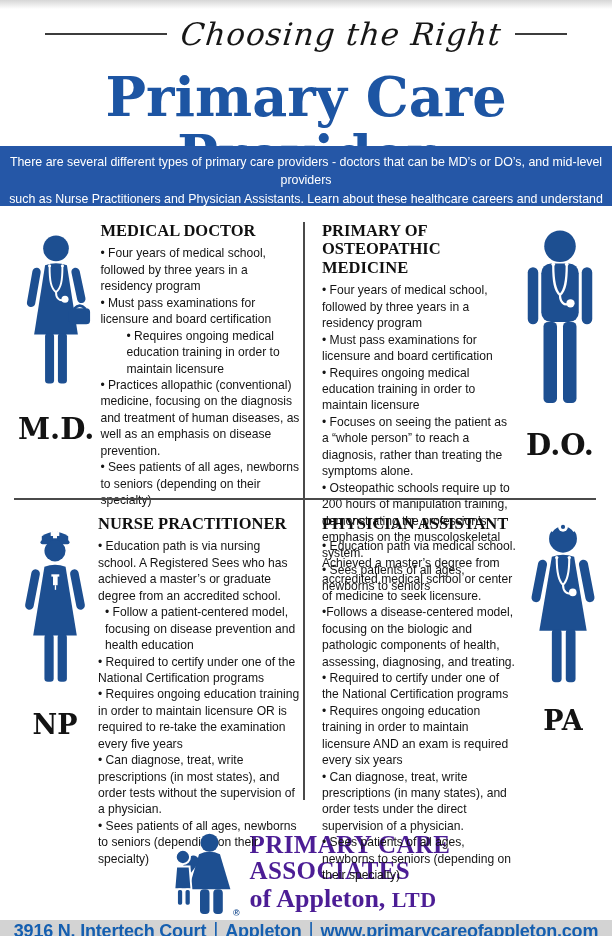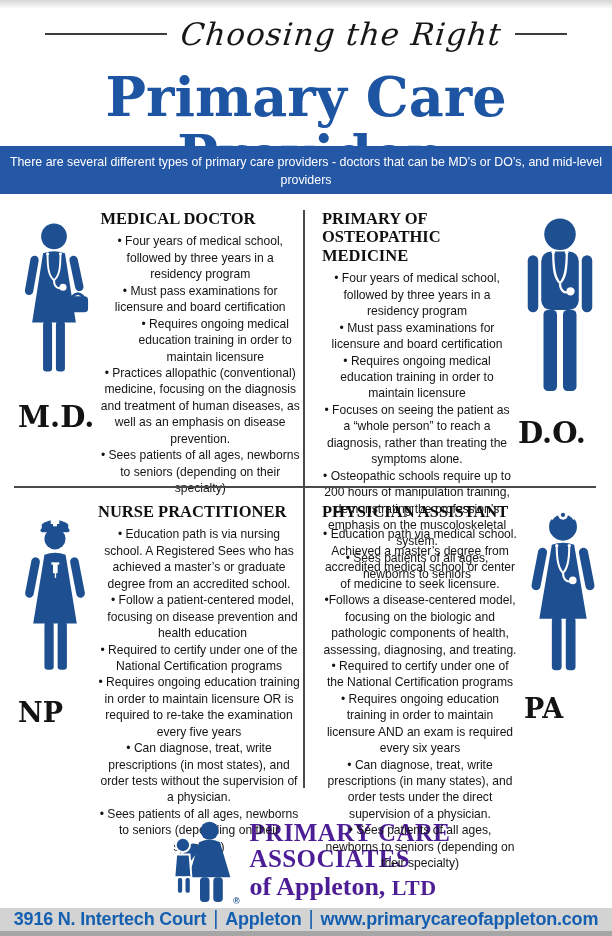--- a/index.html
+++ b/index.html
@@ -11,36 +11,36 @@
   
   .script-row{height:44px;margin-top:16px;display:flex;align-items:center;justify-content:center;gap:14px;}
   .rule{height:2px;background:#3c3c3c;}
   .rule.left{width:122px;}
   .rule.right{width:52px;}
   .script-text{font-family:"DejaVu Serif",serif;font-style:italic;font-size:31px;color:#171717;
         letter-spacing:1px;transform:skewX(-6deg);}
   .main-title{height:62px;line-height:58px;text-align:center;font-family:"DejaVu Serif",serif;
         font-weight:bold;font-size:54px;color:#1d55a3;letter-spacing:0px;margin:16px;}
 
-  .banner{height:48px;box-sizing:border-box;background:#2557a7;color:#ffffff;
+  .banner{height:60px;box-sizing:border-box;background:#2557a7;color:#ffffff;
         text-align:center;font-size:12.4px;line-height:1.48;padding-top:7px;}
 
   
   .grid{position:relative;height:610px;display:grid;grid-template-columns:306px 306px;
         grid-template-rows:293px 317px;}
   .vline{position:absolute;left:303px;top:16px;width:2px;height:578px;background:#4a4a4a;}
   .hline{position:absolute;top:292px;left:14px;width:582px;height:2px;background:#4a4a4a;}
   .quad{box-sizing:border-box;display:flex;padding-top:14px;}
   .quad.fig-left{padding-left:18px;}
   .quad.fig-right{padding-left:10px;padding-right:10px;}
-  .fig-col{display:flex;flex-direction:column;align-items:flex-start;flex:0 0 auto;}
+  .fig-col{display:flex;flex-direction:column;align-items:center;flex:0 0 auto;}
   .text-col{flex:1 1 auto;padding:0 6px;}
   .quad h2{font-family:"Liberation Serif",serif;font-weight:bold;font-size:16.5px;color:#101010;
         text-align:left;margin:2px 0 5px 0;line-height:1.12;}
-  .bullets{list-style:none;margin:0;padding:0;font-size:12.1px;line-height:1.36;color:#141414;text-align:center;}
+  .bullets{list-style:none;margin:0;padding:0;font-size:12.1px;line-height:1.36;color:#141414;}
   .bullets li{margin:0;}
   .bullets li.sub{margin-left:26px;margin-right:-4px;}
   .bullets li.small{margin-left:7px;}
   .abbr{font-family:"DejaVu Serif",serif;font-weight:bold;font-size:29px;color:#131313;margin-top:4px;}
   .abbr.np-pa{font-size:27px;}
 
   
   .logo-block{height:108px;display:flex;align-items:flex-start;justify-content:center;gap:12px;padding-top:16px;box-sizing:border-box;}
   .logo-icon-wrap{position:relative;width:76px;height:88px;}
   .reg-mark{position:absolute;right:-2px;bottom:2px;font-size:9px;color:#1d4f91;font-weight:bold;}

